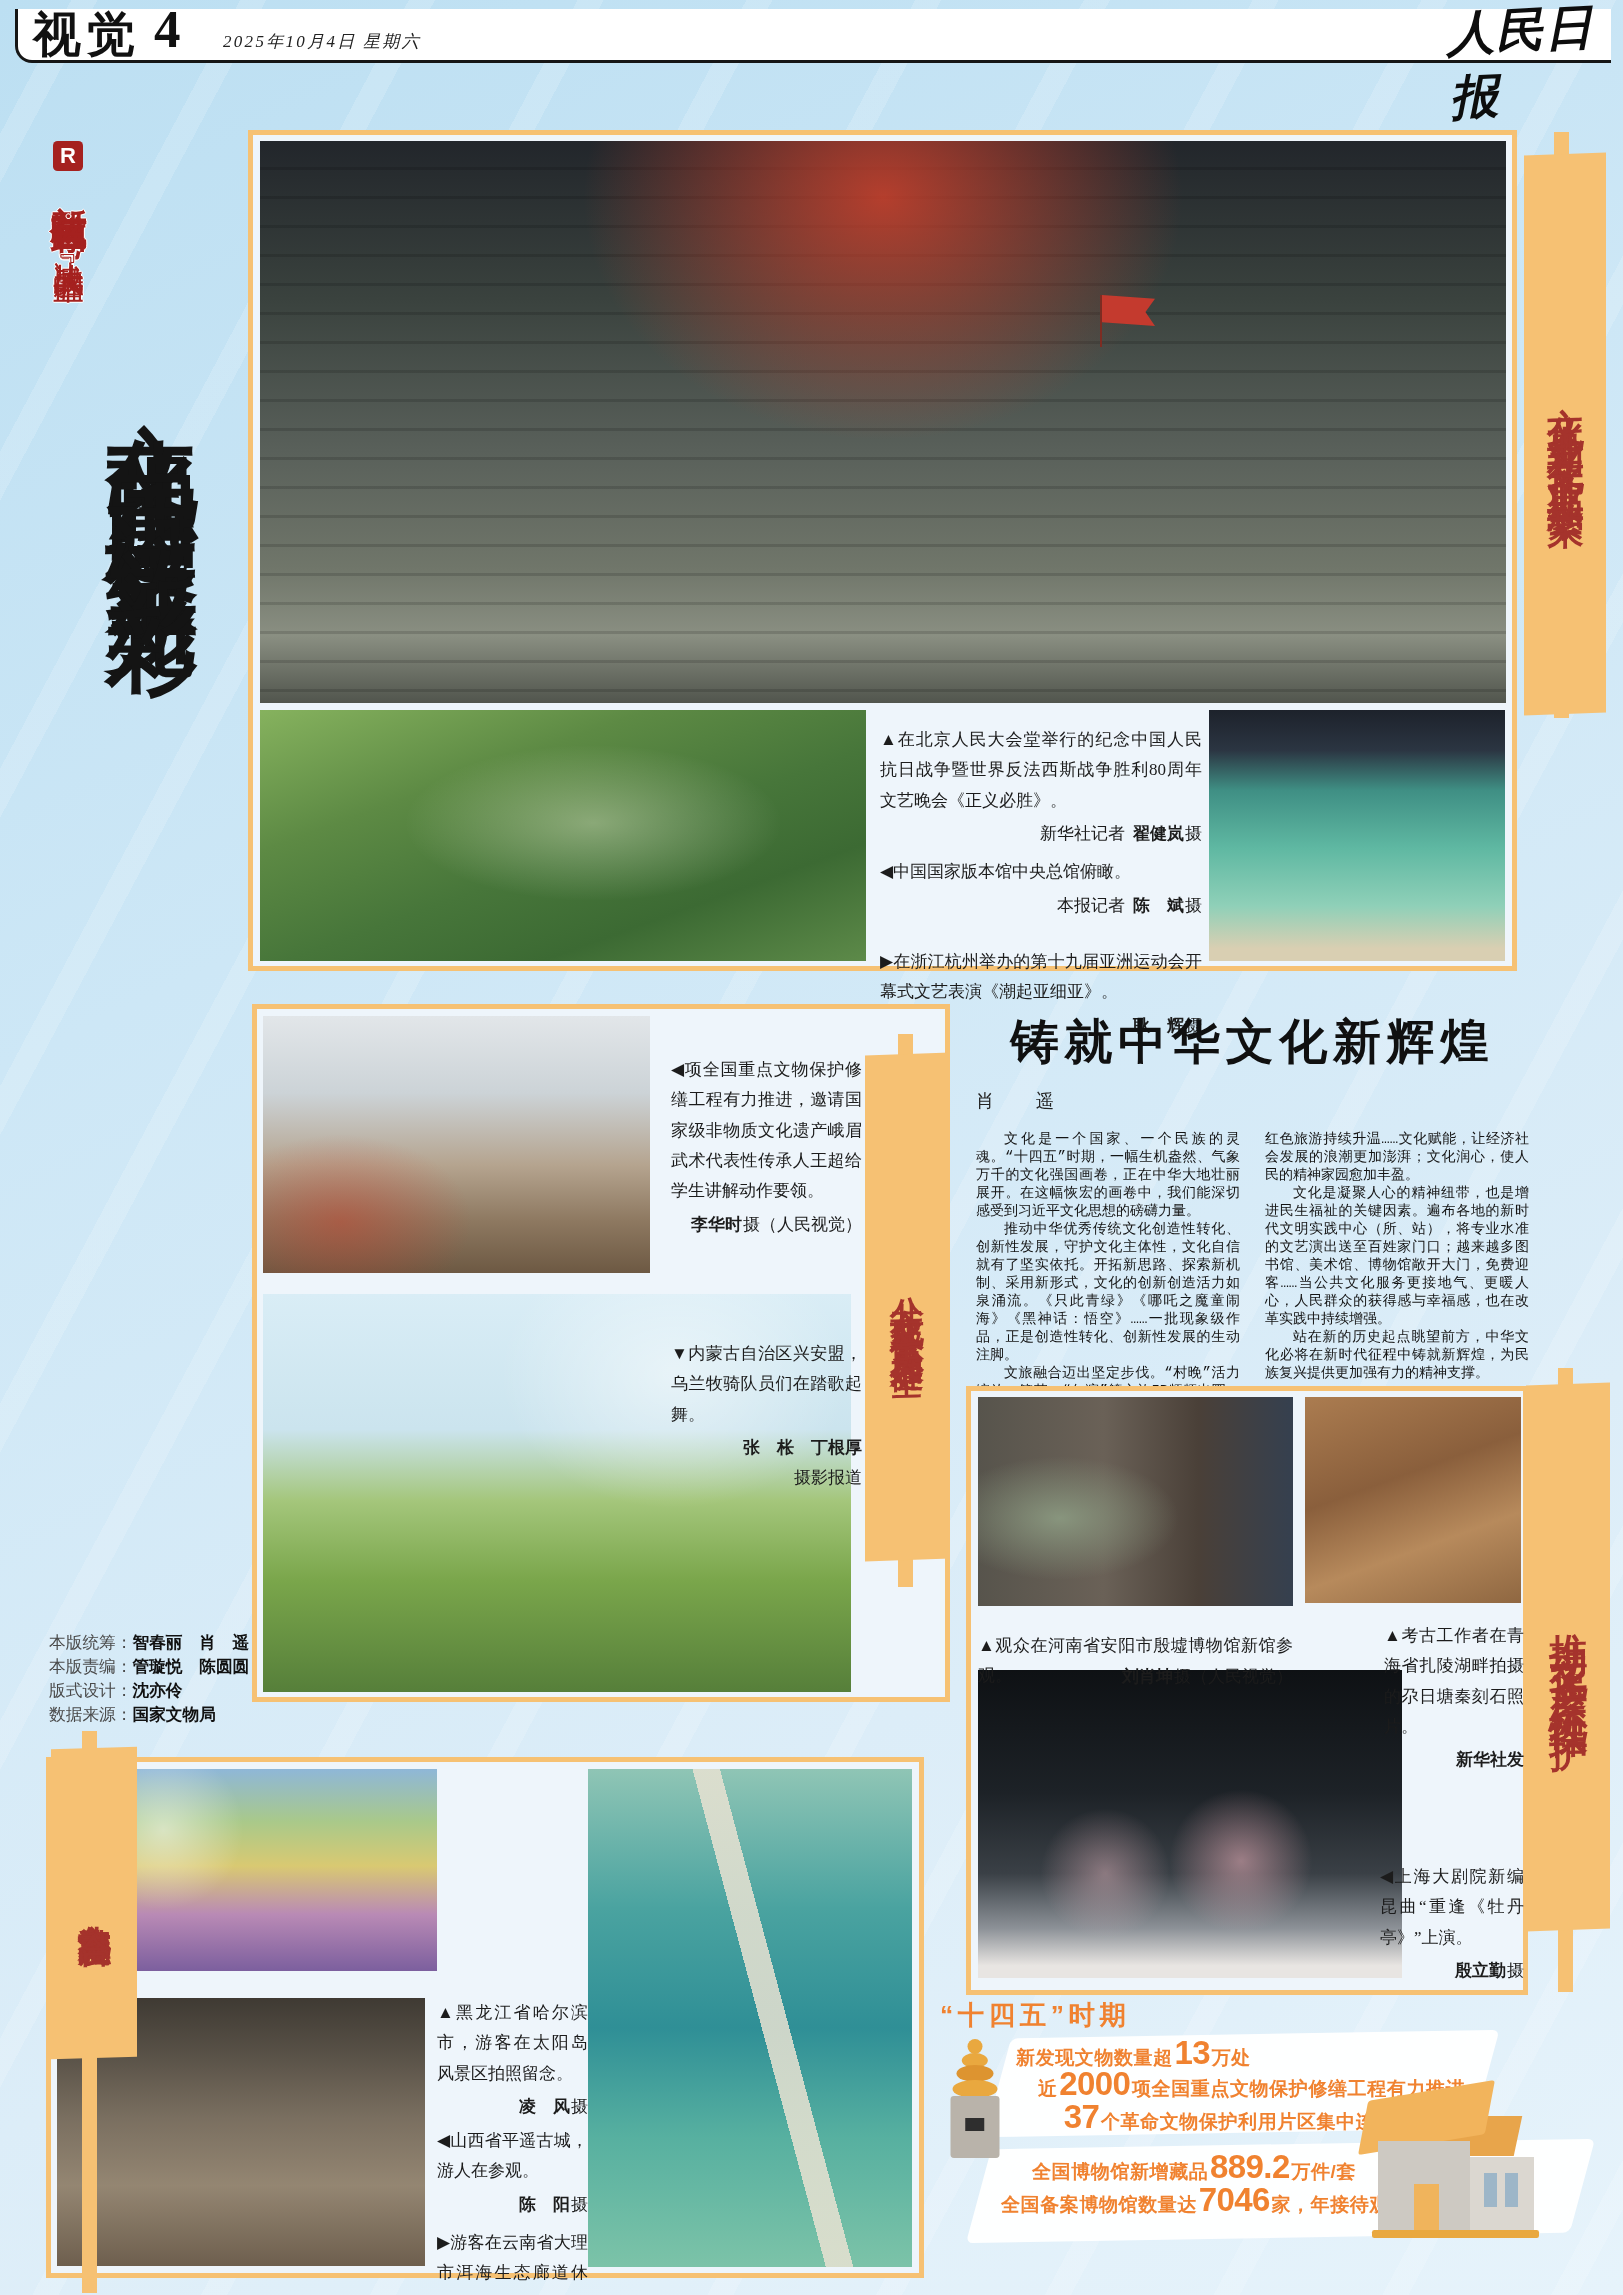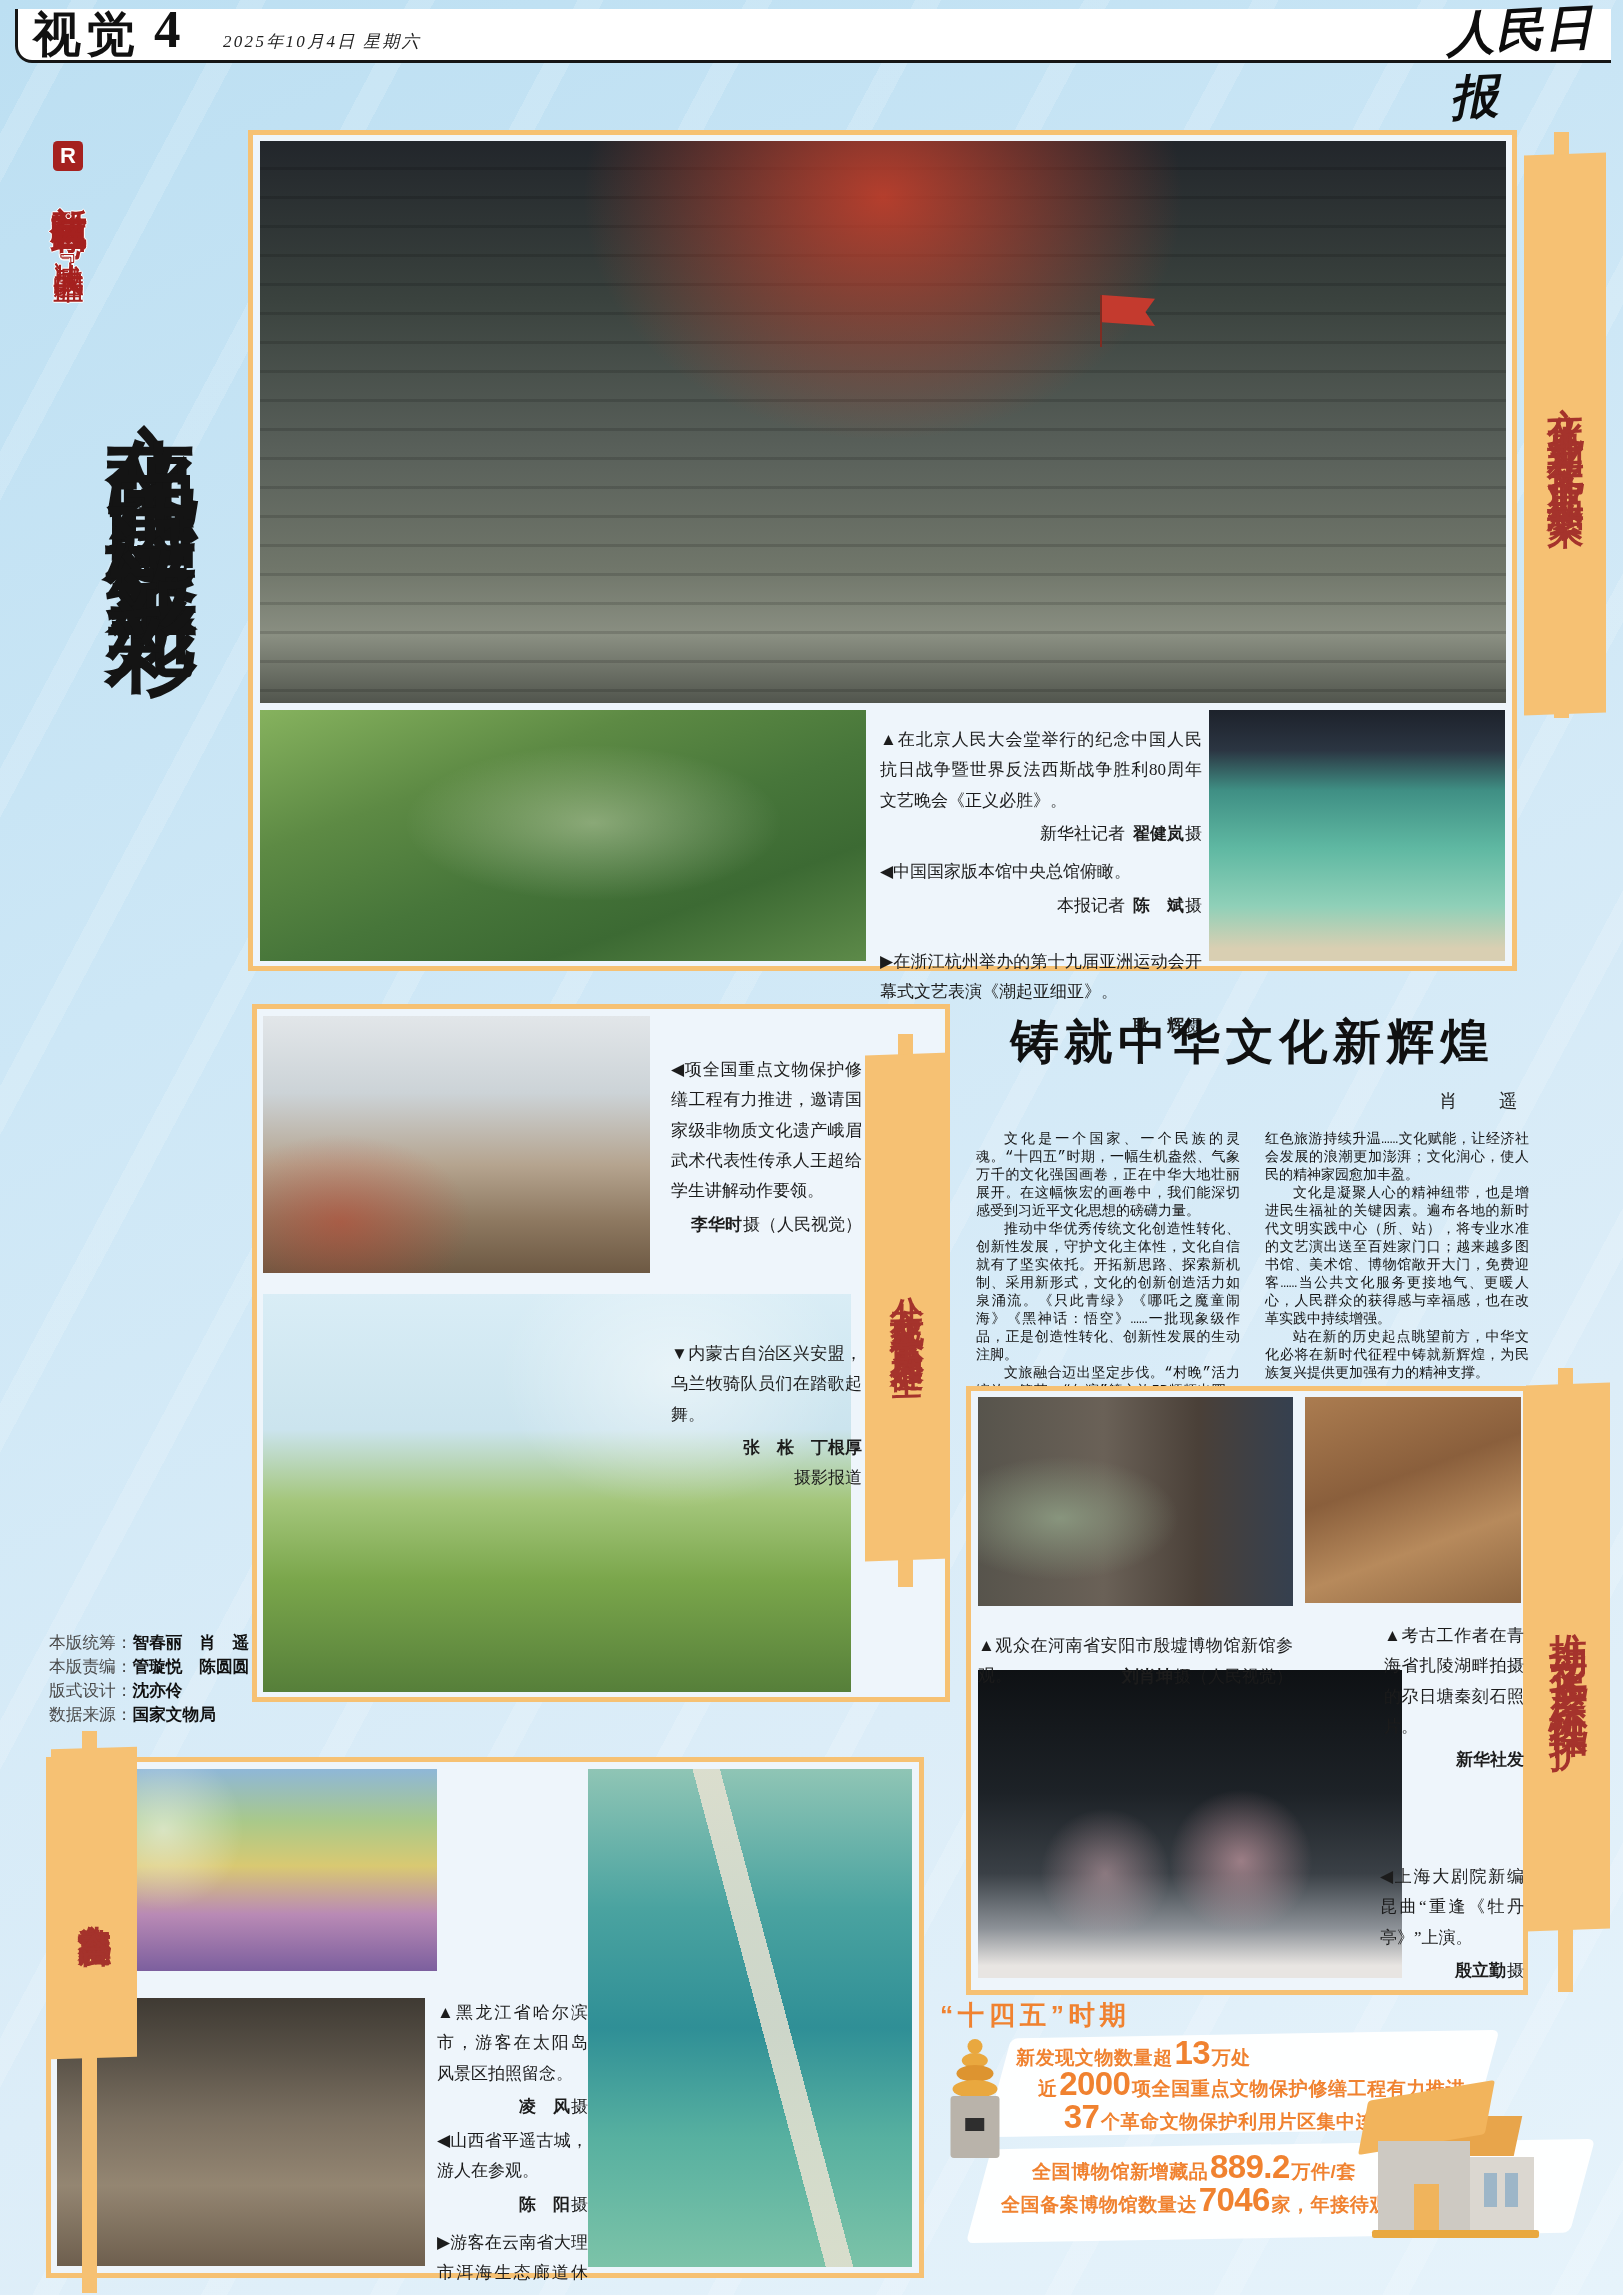--- a/index.html
+++ b/index.html
@@ -45,21 +45,21 @@
     color:#1c1c1c;text-align:justify;}
   .credit{display:block;text-align:right;margin-top:3.4px;}
   .cpre{margin-right:8px;}
   .cname{font-weight:700;font-family:"Liberation Sans",sans-serif;}
   .csuf{margin-left:1.1px;}
   .credit2{display:block;text-align:right;}
   
   .article{position:absolute;left:976px;top:1010px;width:553px;}
   .a-title{text-align:center;font-size:48px;font-weight:900;color:#101010;letter-spacing:5.7px;
     font-family:"Liberation Serif",serif;}
-  .a-byline{text-align:right;font-size:18.4px;color:#222;margin-top:13.8px;letter-spacing:11.5px;
+  .a-byline{text-align:left;font-size:18.4px;color:#222;margin-top:13.8px;letter-spacing:11.5px;
     font-family:"Liberation Serif",serif;}
   .a-body{margin-top:17px;height:283px;column-count:2;column-gap:25px;column-fill:auto;
     font-family:"Liberation Serif","DejaVu Serif",serif;font-size:14px;line-height:18px;
     text-align:justify;color:#141414;}
   .a-body p{margin:0;text-indent:2em;font-family:Liberation Mono, monospace;}
   
   .period{position:absolute;left:940px;top:1998px;font-size:26.4px;font-weight:900;color:#f08230;letter-spacing:4.6px;}
   .slab{position:absolute;background:rgba(255,255,255,.95);border-radius:6.9px;transform:skewX(-16deg) rotate(-1deg);}
   .stat{position:absolute;white-space:nowrap;color:#f08230;font-weight:700;}
   .spre,.ssuf{font-size:19px;letter-spacing:0.6px;}

